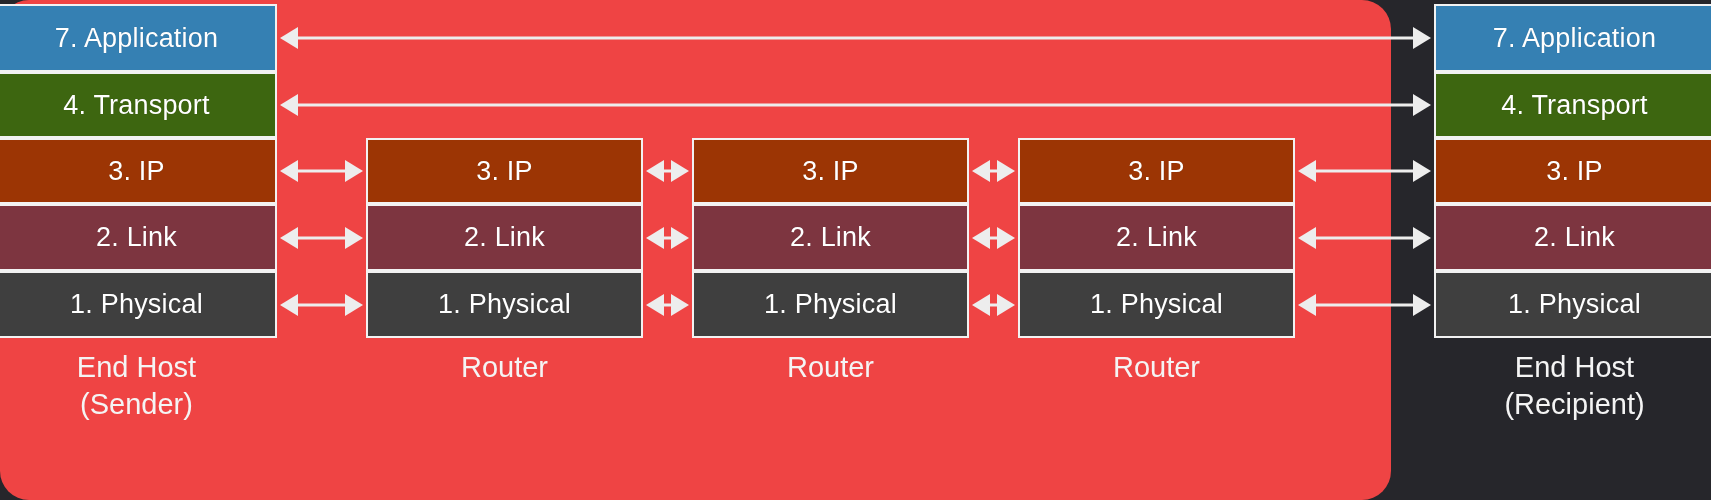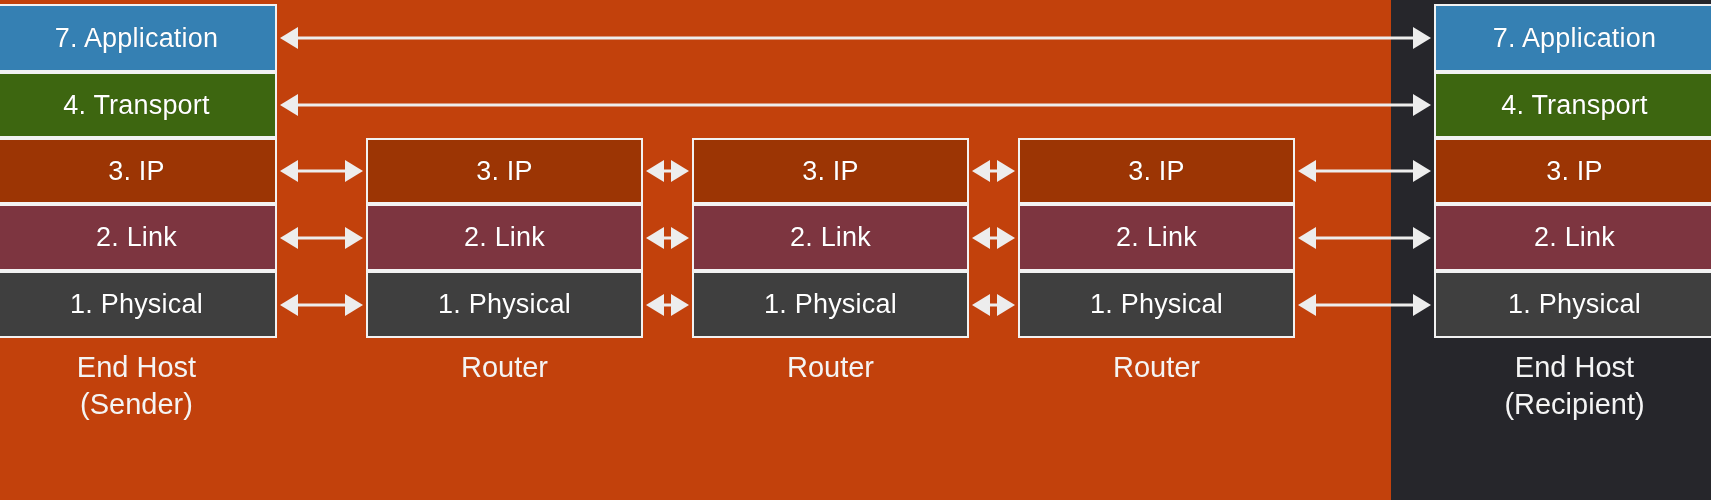--- a/index.html
+++ b/index.html
@@ -1,20 +1,20 @@
 <!DOCTYPE html>
 <html><head>
 <meta charset="utf-8">
 <style>
   html,body{margin:0;padding:0;background:#26262b;}
   body{
     width:1711px;height:500px;overflow:hidden;position:relative;
     font-family:"Liberation Sans","DejaVu Sans",sans-serif;
   }
-  #stage{position:absolute;left:0;top:0;width:1391px;height:500px;background:#c2410c;}
+  #stage{position:absolute;left:0;top:0;width:1391px;height:500px;background:#ef4444;border-radius:29px;}
 
   .node{position:absolute;}
   .layer{
     position:absolute;left:0;right:0;
     box-sizing:border-box;
     border:2px solid #f2f2f2;
     color:#ffffff;
     display:flex;align-items:center;justify-content:center;
     font-size:27px;font-weight:400;letter-spacing:.2px;
     white-space:nowrap;

